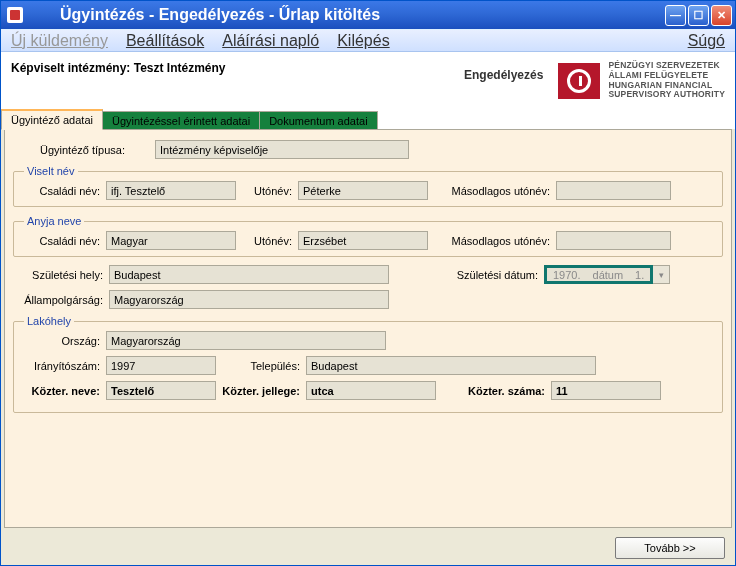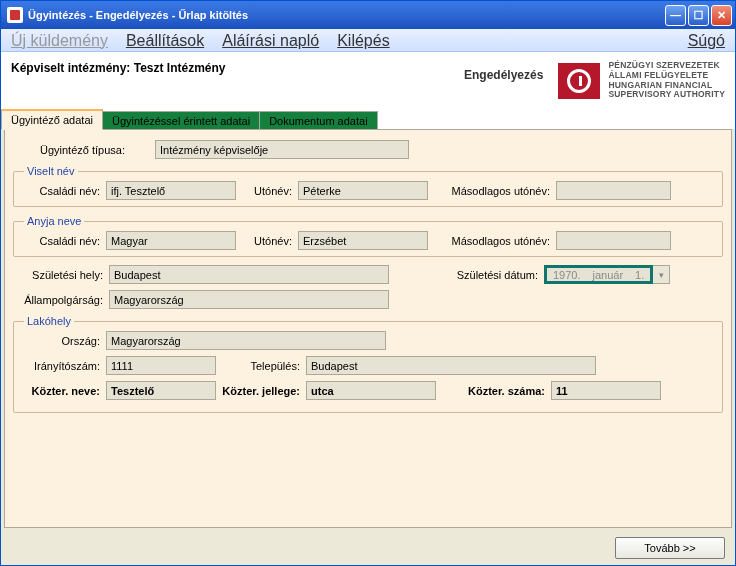--- a/index.html
+++ b/index.html
@@ -1,21 +1,21 @@
 <!DOCTYPE html>
 <html><head>
 <meta charset="utf-8">
 <style>
   * { box-sizing: border-box; font-family: Tahoma, Arial, sans-serif; }
   body { margin: 0; padding: 0; width: 736px; height: 566px; overflow: hidden; }
   .window { width: 736px; height: 566px; border: 1px solid #0053c9; background: #ece9d8; display: flex; flex-direction: column; }
   .titlebar { height: 28px; background: linear-gradient(to bottom, #3b78e7 0%, #2f69d6 45%, #1a4fbe 100%); color: #fff; display: flex; align-items: center; padding: 0 3px 0 6px; }
   .titlebar .icon { width: 16px; height: 16px; margin-right: 5px; background:#fff; border-radius:2px; position:relative;}
   .titlebar .icon::after{content:"";position:absolute;inset:3px;background:#c33;border-radius:1px;}
-  .titlebar .title { font-weight: bold; font-size: 11px; flex: 1; }
+  .titlebar .title { font-weight: bold; font-size: 16px; flex: 1; margin-left: 32px; }
   .winbtns { display: flex; gap: 2px; }
   .winbtn { width: 21px; height: 21px; border: 1px solid #fff; border-radius: 3px; display:flex;align-items:center;justify-content:center;color:#fff;font-size:11px;font-weight:bold;}
   .winbtn.min,.winbtn.max{background:linear-gradient(to bottom,#6fa4f0,#2960cd);}
   .winbtn.close{background:linear-gradient(to bottom,#f08f7a,#d9432a);}
   .menubar { height: 23px; background: linear-gradient(to bottom,#e8efff,#cfe0ff); display:flex;align-items:center;padding:0 10px;font-size:16px;color:#333;border-top:1px solid #dff0ff;border-bottom:1px solid #a8c4ef;}
   .menuitem { margin-right: 18px; cursor:default;}
   .menuitem.disabled{color:#989898;text-decoration:underline;}
   .menuitem.normal{text-decoration:underline;}
   .menuright{margin-left:auto;margin-right:0;text-decoration:underline;}
   .header { height: 55px; background:#fff; display:flex; align-items:flex-start; padding:9px 10px 0 10px; border-bottom:0;}
@@ -121,40 +121,40 @@
         <div class="val" style="width:115px"></div>
       </div>
     </fieldset>
 
     <div class="row">
       <div class="lbl" style="width:96px">Születési hely:</div>
       <div class="val" style="width:280px">Budapest</div>
       <div class="lbl" style="width:155px">Születési dátum:</div>
       <div class="datebox">
         <div class="dpart" style="border-right:none;">1970.</div>
-        <div class="dpart" style="border-left:none;border-right:none;">január</div>
+        <div class="dpart" style="border-left:none;border-right:none;">dátum</div>
         <div class="dpart" style="border-left:none;">1.</div>
         <div class="dpartbtn">▾</div>
       </div>
     </div>
 
     <div class="row">
       <div class="lbl" style="width:96px">Állampolgárság:</div>
       <div class="val" style="width:280px">Magyarország</div>
     </div>
 
     <fieldset class="grp">
       <legend>Lakóhely</legend>
       <div class="row">
         <div class="lbl" style="width:86px">Ország:</div>
         <div class="val" style="width:280px">Magyarország</div>
       </div>
       <div class="row">
         <div class="lbl" style="width:86px">Irányítószám:</div>
-        <div class="val" style="width:110px">1111</div>
+        <div class="val" style="width:110px">1997</div>
         <div class="lbl" style="width:90px">Település:</div>
         <div class="val" style="width:290px">Budapest</div>
       </div>
       <div class="row" style="margin-bottom:6px;font-weight:bold;">
         <div class="lbl" style="width:86px">Közter. neve:</div>
         <div class="val" style="width:110px">Tesztelő</div>
         <div class="lbl" style="width:90px">Közter. jellege:</div>
         <div class="val" style="width:130px">utca</div>
         <div class="lbl" style="width:115px">Közter. száma:</div>
         <div class="val" style="width:110px">11</div>

